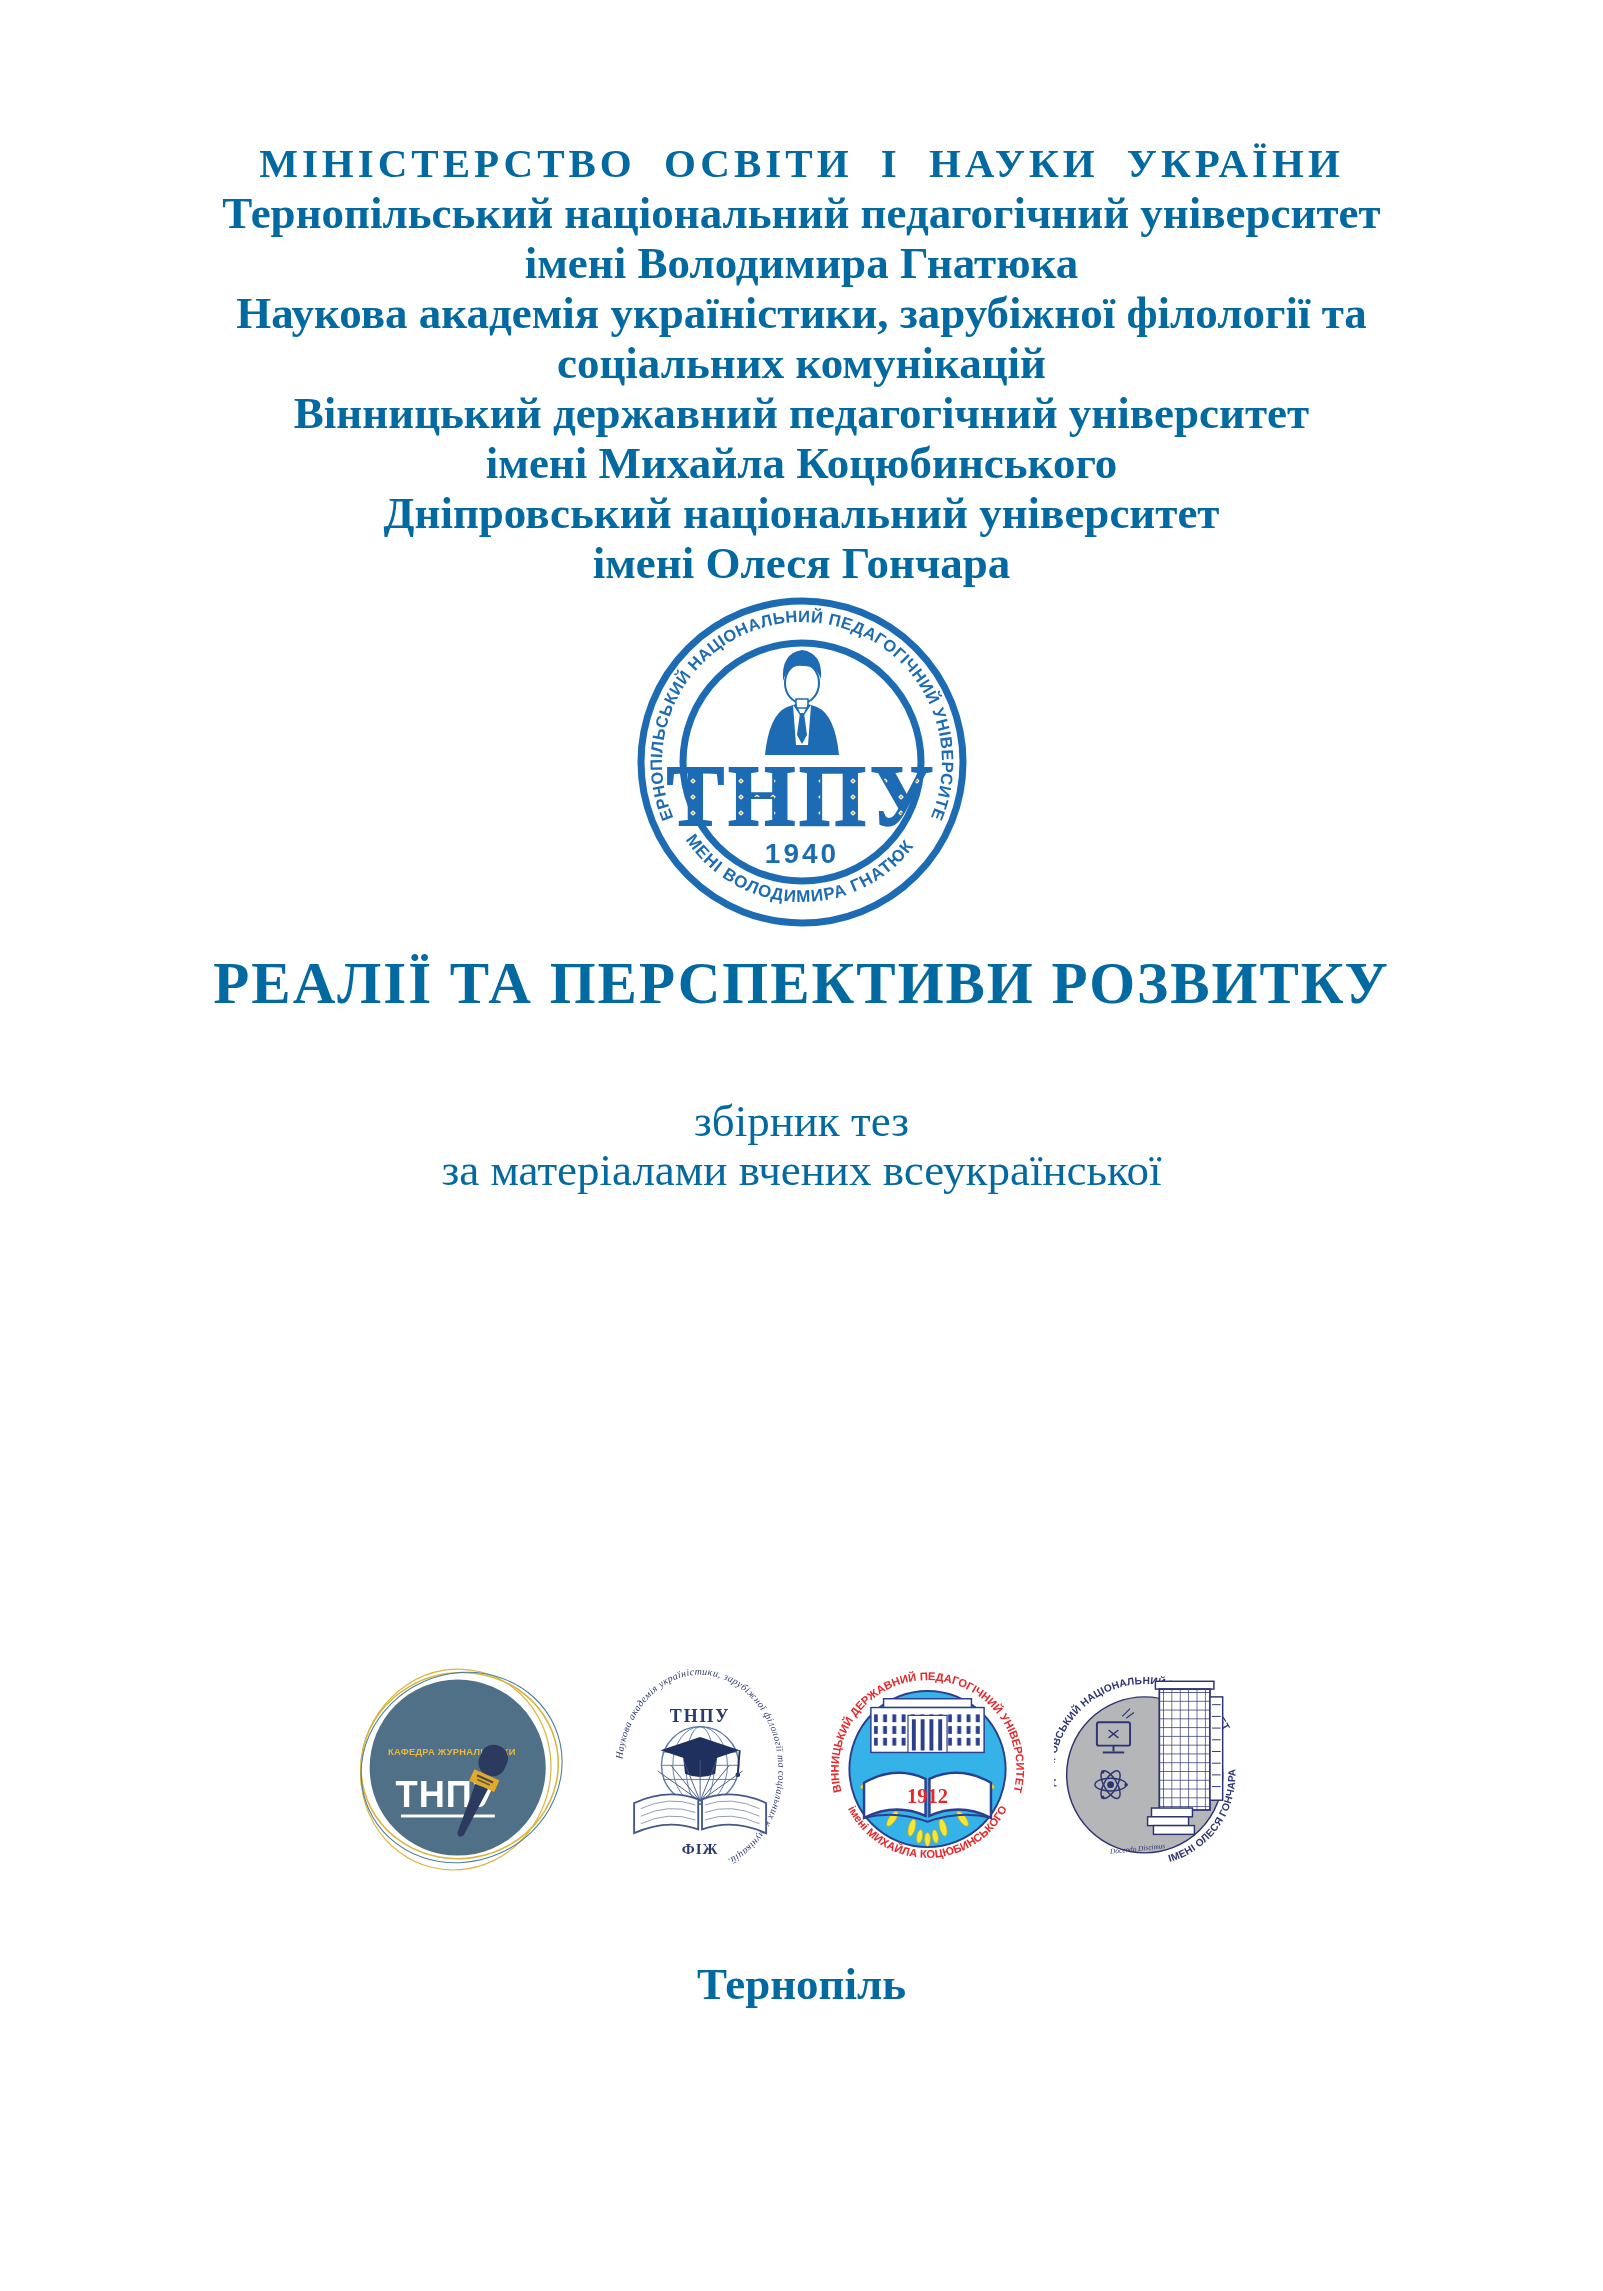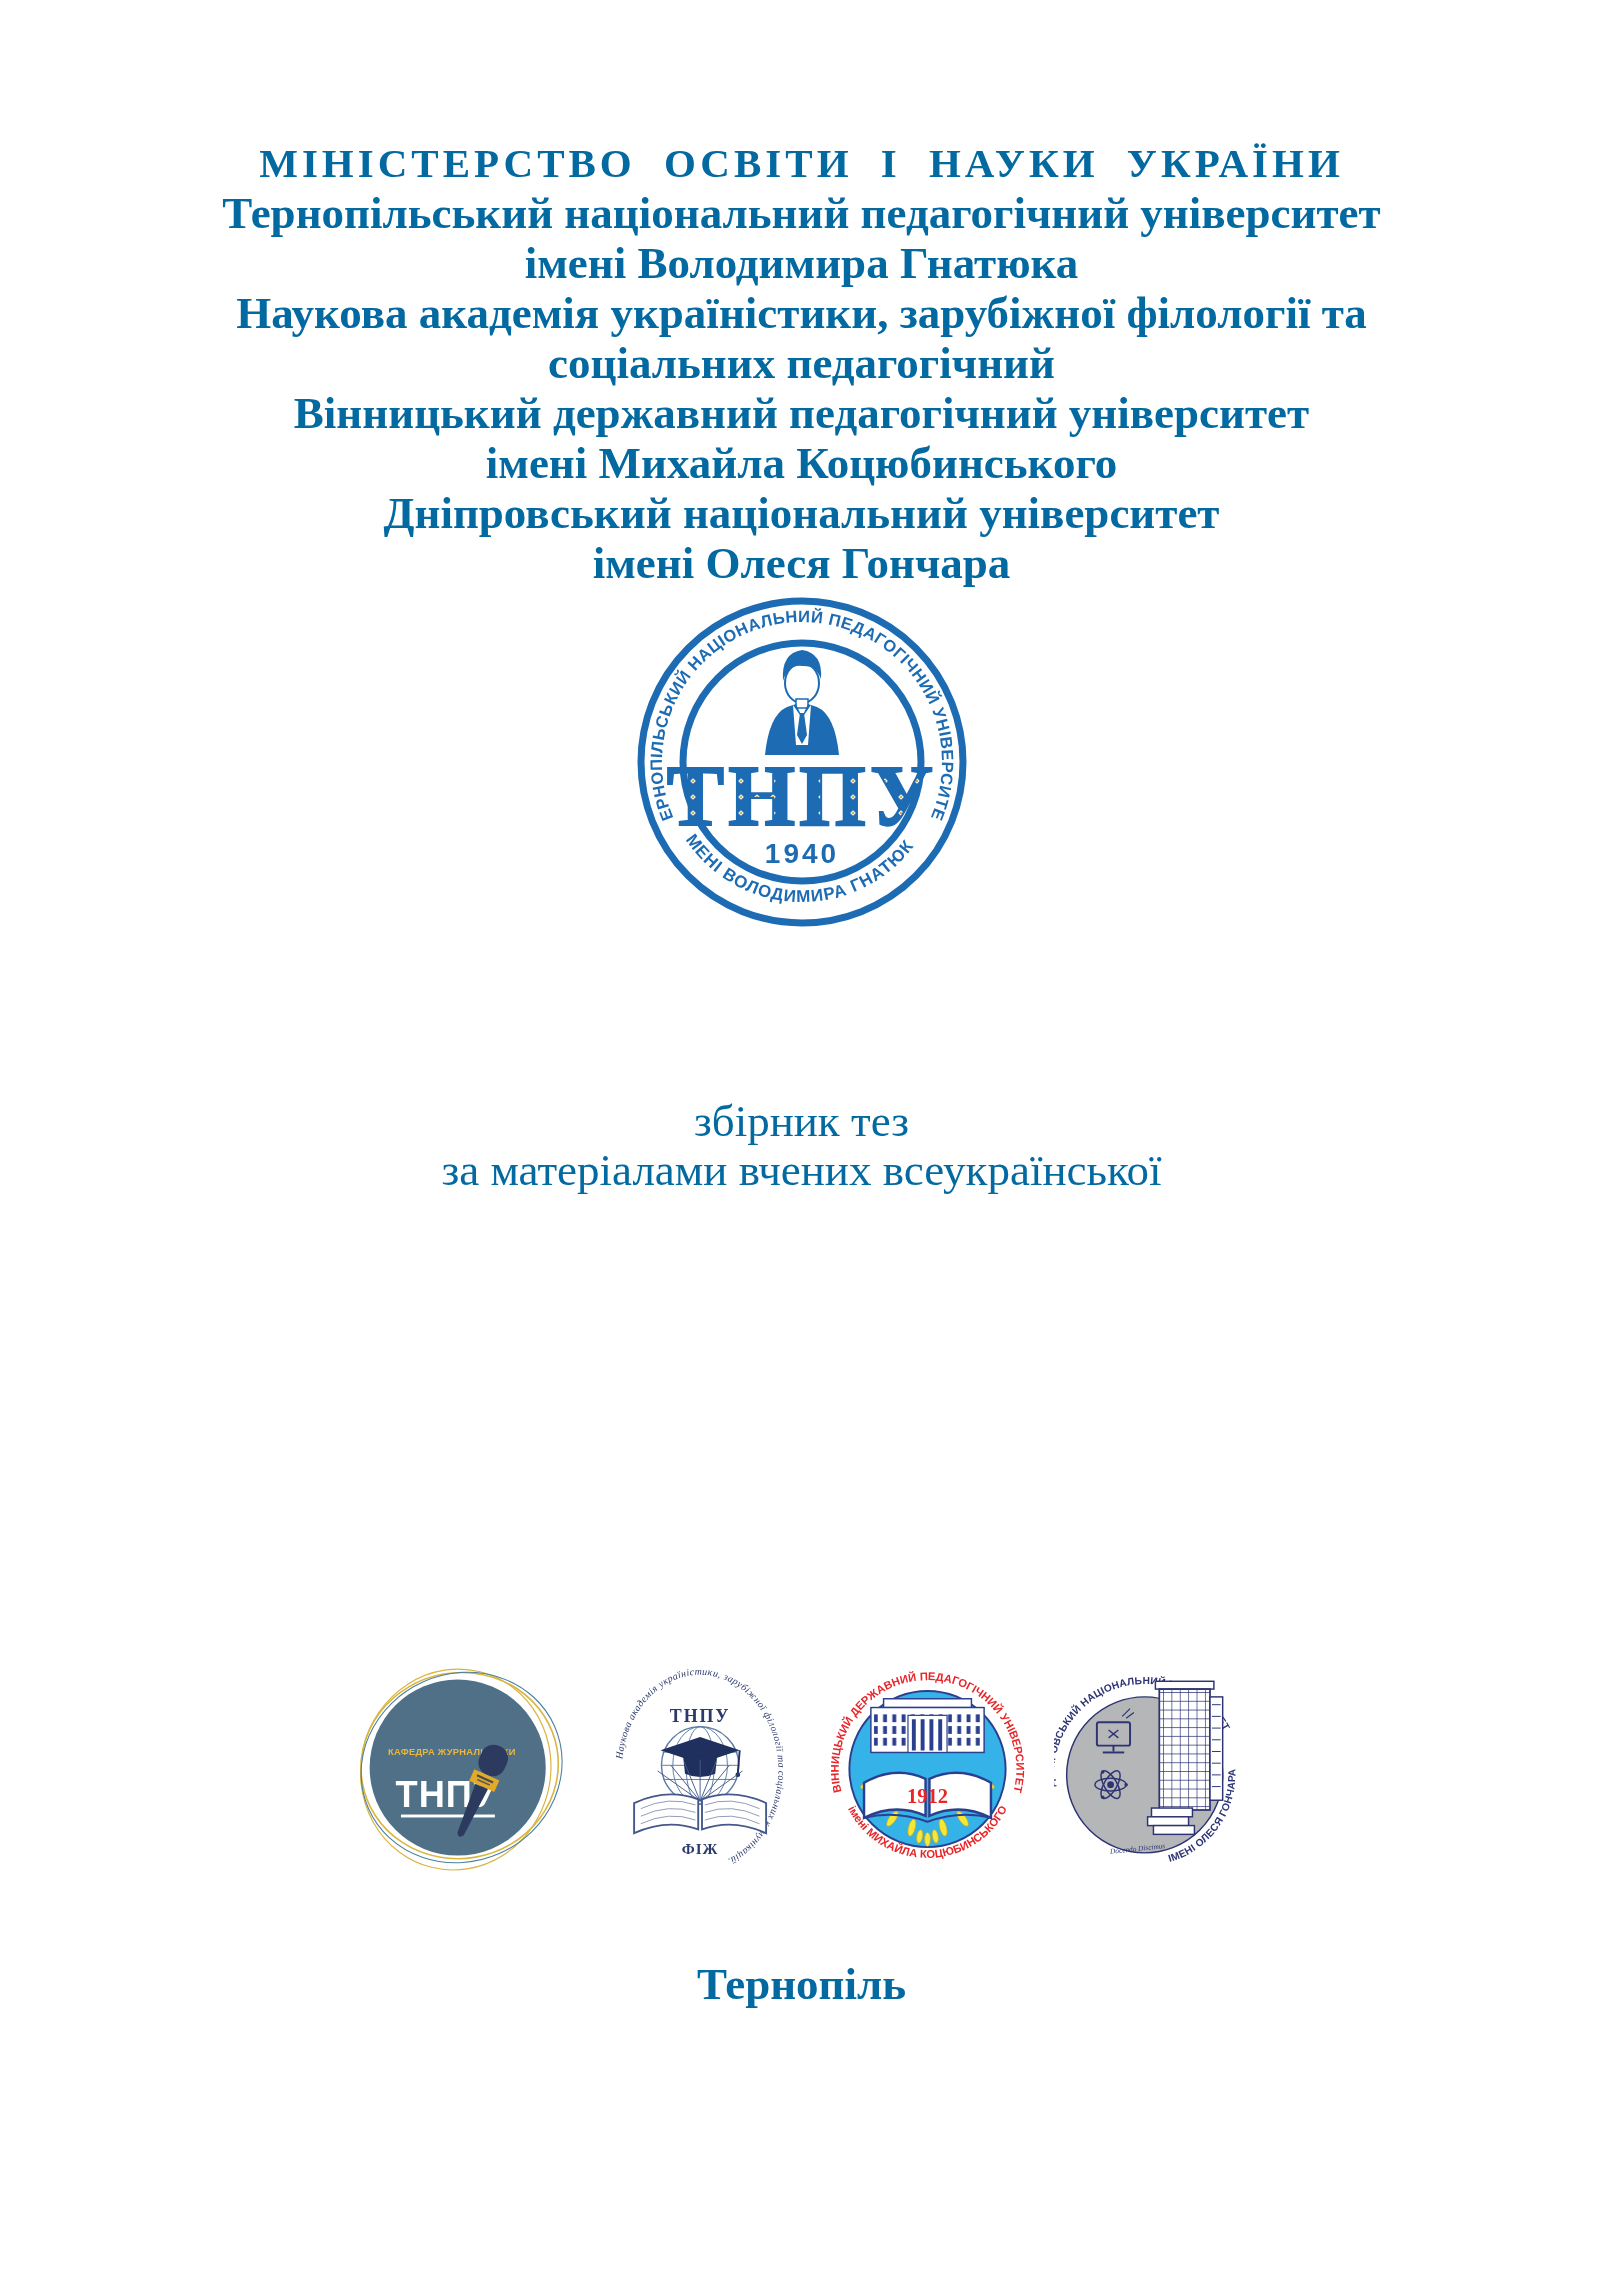--- a/index.html
+++ b/index.html
@@ -32,21 +32,21 @@
 </head>
 <body>
 
 <div class="page">
 
   <div class="center header">
     <div class="line ministry">МІНІСТЕРСТВО ОСВІТИ І НАУКИ УКРАЇНИ</div>
     <div class="line">Тернопільський національний педагогічний університет</div>
     <div class="line">імені Володимира Гнатюка</div>
     <div class="line">Наукова академія україністики, зарубіжної філології та</div>
-    <div class="line">соціальних педагогічний</div>
+    <div class="line">соціальних комунікацій</div>
     <div class="line">Вінницький державний педагогічний університет</div>
     <div class="line">імені Михайла Коцюбинського</div>
     <div class="line">Дніпровський національний університет</div>
     <div class="line">імені Олеся Гончара</div>
   </div>
 
   <div class="seal-wrap">
     <svg width="330" height="330" viewBox="0 0 330 330">
       <defs>
         <pattern id="ornPat" width="16" height="16" patternUnits="userSpaceOnUse">
@@ -73,20 +73,21 @@
         <path d="M 128 158 Q 132 118 150 110 L 159 107 L 165 120 L 171 107 L 180 110 Q 198 118 202 158 Z" fill="#1d6bb3"></path>
         <path d="M 156 108 L 165 121 L 174 108 L 171 148 L 159 148 Z" fill="#ffffff"></path>
         <path d="M 163 116 L 167 116 L 170 138 L 165 147 L 160 138 Z" fill="#1d6bb3"></path>
       </g>
       <text x="165" y="228" text-anchor="middle" font-size="86" font-weight="bold" letter-spacing="4" fill="url(#ornPat)" stroke="#1d6bb3" stroke-width="2" font-family="Liberation Serif, DejaVu Serif, serif">ТНПУ</text>
       <text x="165" y="266" text-anchor="middle" font-size="28" font-weight="bold" letter-spacing="3" fill="#1d6bb3" font-family="Liberation Sans, DejaVu Sans, sans-serif">1940</text>
     </svg>
   </div>
 
   <div class="center title-block">
+    <div class="tline">РЕАЛІЇ ТА ПЕРСПЕКТИВИ РОЗВИТКУ</div>
   </div>
 
   <div class="center subtitle-block">
     <div class="sline">збірник тез</div>
     <div class="sline">за матеріалами вчених всеукраїнської</div>
   </div>
 
 
   <div class="logos-row">
 

